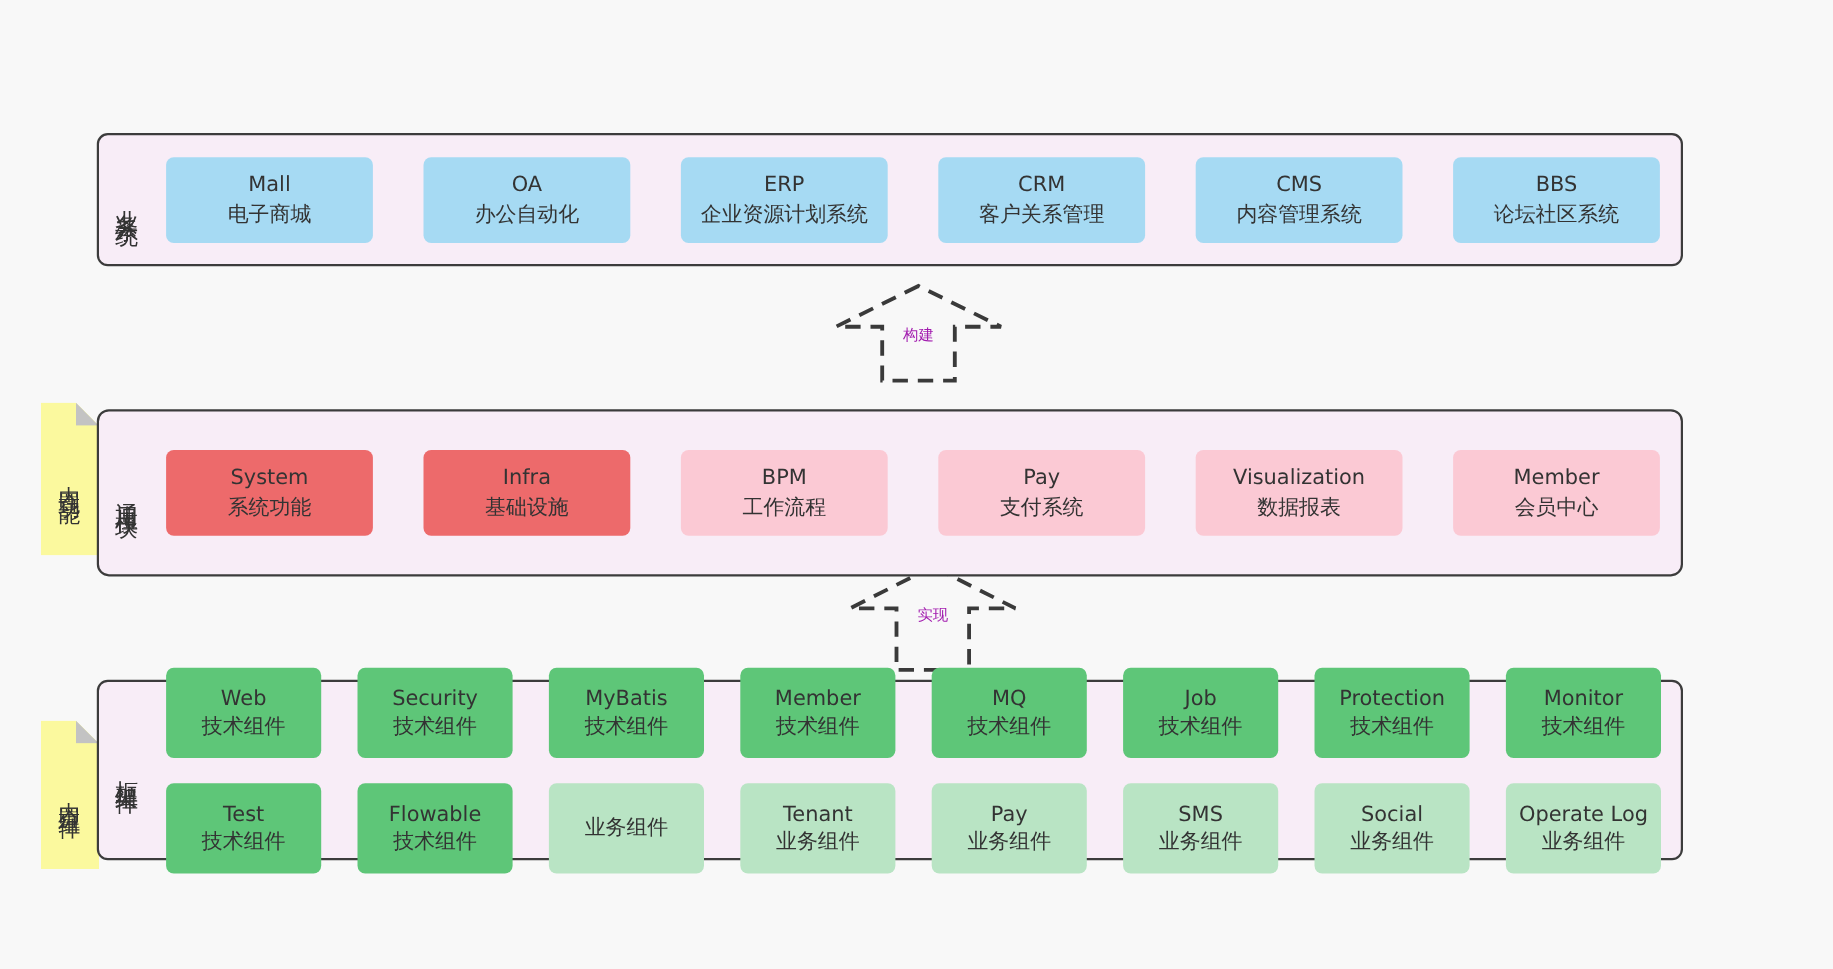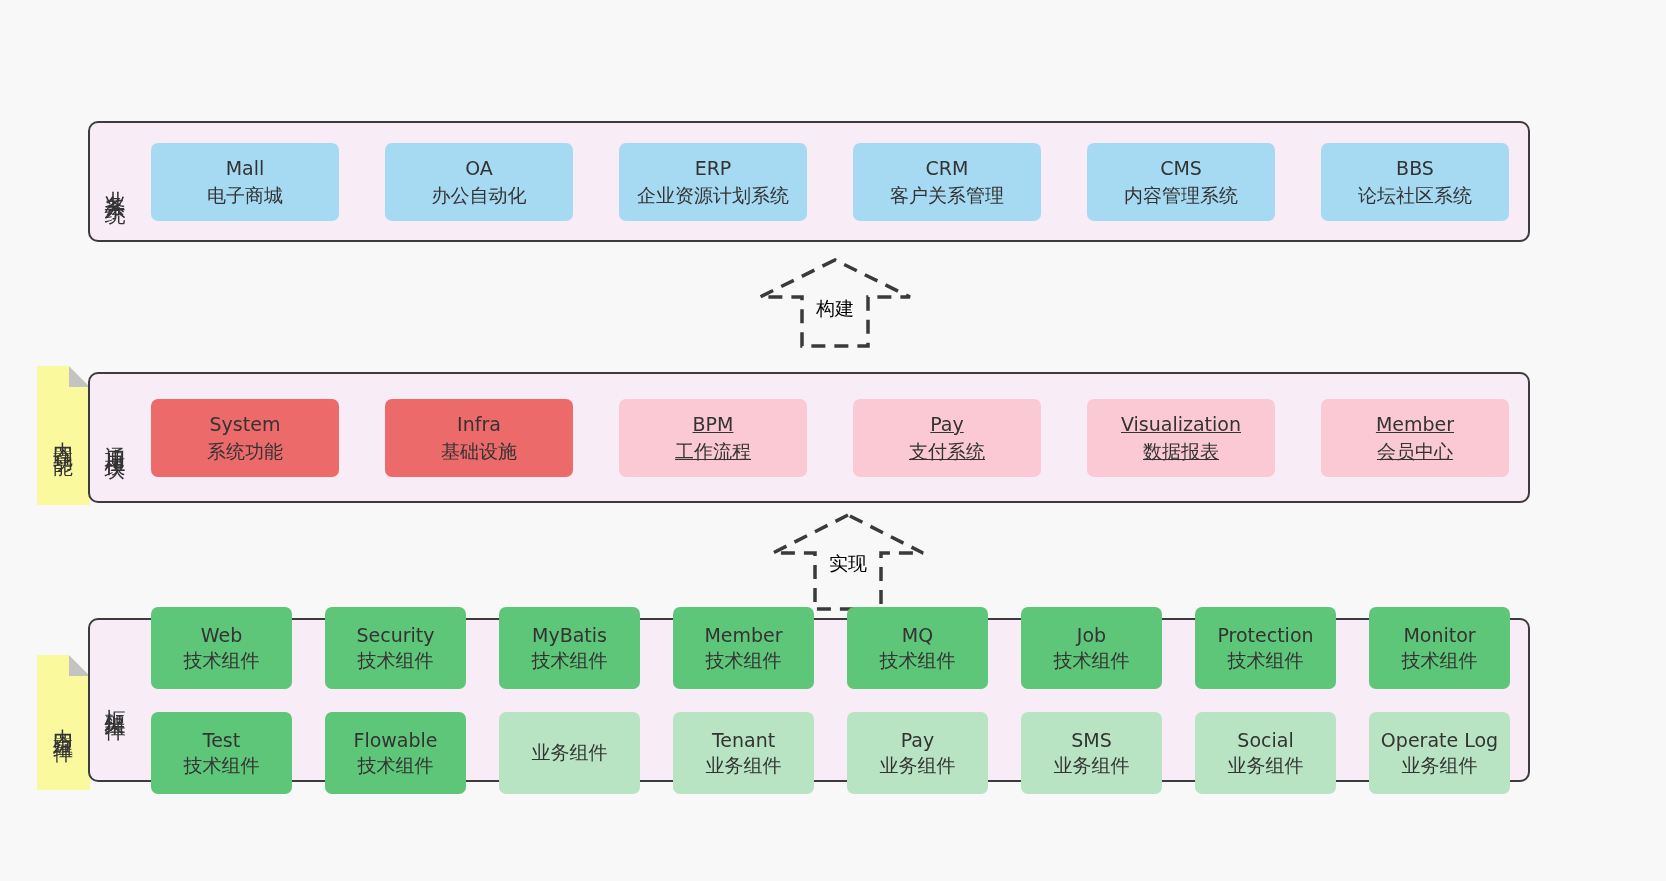--- a/index.html
+++ b/index.html
@@ -2,58 +2,58 @@
 <html><head>
 <meta charset="utf-8">
 <style>
   html,body{margin:0;padding:0;}
   body{background:#f8f8f8;font-family:"DejaVu Sans","Liberation Sans",sans-serif;}
   .canvas{position:relative;width:1666px;height:881px;background:#f8f8f8;overflow:hidden;}
 
   .panel{position:absolute;left:88px;width:1442px;background:#f8edf7;border:2px solid #3c3c3c;
          border-radius:10px;box-sizing:border-box;display:flex;align-items:center;z-index:1;}
   .panel-top{top:121px;height:121px;}
-  .panel-mid{top:372px;height:131px;}
+  .panel-mid{top:372px;height:152px;border-radius:11px;}
   .panel-bot{top:618px;height:164px;}
 
   .vlabel{writing-mode:vertical-rl;text-orientation:upright;font-size:21px;letter-spacing:4px;
           color:#333;line-height:1;margin-left:14px;flex:0 0 auto;}
 
   .boxgrid{flex:1;display:flex;flex-wrap:wrap;align-items:flex-start;justify-content:flex-start;
            padding:0 10px 0 26px;gap:23px 46px;}
   .panel-bot .boxgrid{gap:23px 33px;}
 
   .box{width:188px;height:78px;border-radius:7px;display:flex;flex-direction:column;
        align-items:center;justify-content:center;text-align:center;color:#333;
        font-size:19px;line-height:1.42;box-sizing:border-box;padding:2px 6px;}
   .panel-bot .box{width:141px;height:82px;line-height:1.3;}
   .box .ln{display:block;}
 
   .blue{background:#a6daf3;}
   .red{background:#ed6a6b;}
-  .pink{background:#fbc9d4;text-decoration:underline;}
+  .pink{background:#fbc9d4;}
   .green{background:#5ec678;}
   .lightgreen{background:#b9e4c4;}
 
   .note{position:absolute;left:37px;width:53px;background:#fbf99e;z-index:0;
         display:flex;align-items:center;justify-content:center;
         clip-path:polygon(0 0,calc(100% - 21px) 0,100% 21px,100% 100%,0 100%);}
   .note-1{top:366px;height:139px;}
   .note-2{top:655px;height:135px;}
   .note .fold{position:absolute;top:0;right:0;width:21px;height:21px;background:#c3c3c3;
               clip-path:polygon(0 0,100% 100%,0 100%);}
   .note .ntext{writing-mode:vertical-rl;text-orientation:upright;font-size:20px;
                letter-spacing:5px;color:#333;line-height:1;}
 
   .arrow{position:absolute;z-index:0;}
   .arrow-1{left:757px;top:257px;width:156px;height:92px;}
   .arrow-2{left:770px;top:512px;width:156px;height:100px;}
   .arrow svg{display:block;}
   .alabel{position:absolute;left:50%;transform:translateX(-50%);top:38px;background:#f8f8f8;
-          padding:1px 4px;font-size:19px;color:#000000;white-space:nowrap;}
+          padding:1px 4px;font-size:14px;color:#a21caf;white-space:nowrap;}
 </style>
 </head>
 <body>
 
 <div class="canvas">
 
   <div class="note note-1">
     <span class="ntext">内置功能</span>
     <span class="fold"></span>
   </div>

